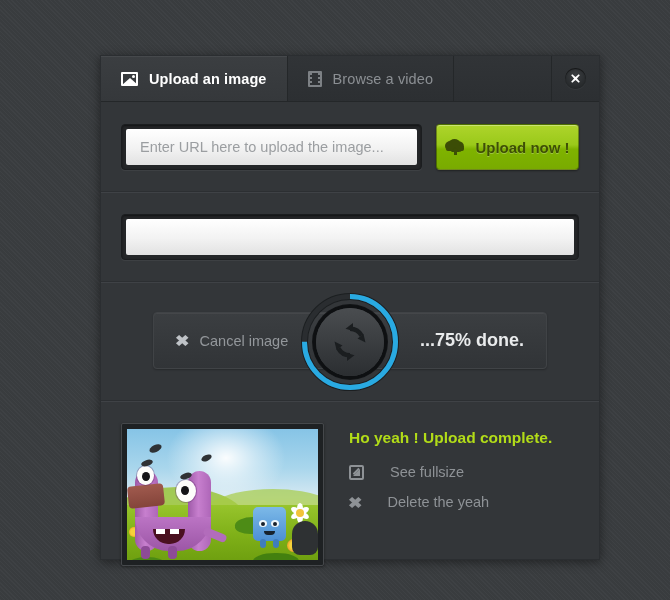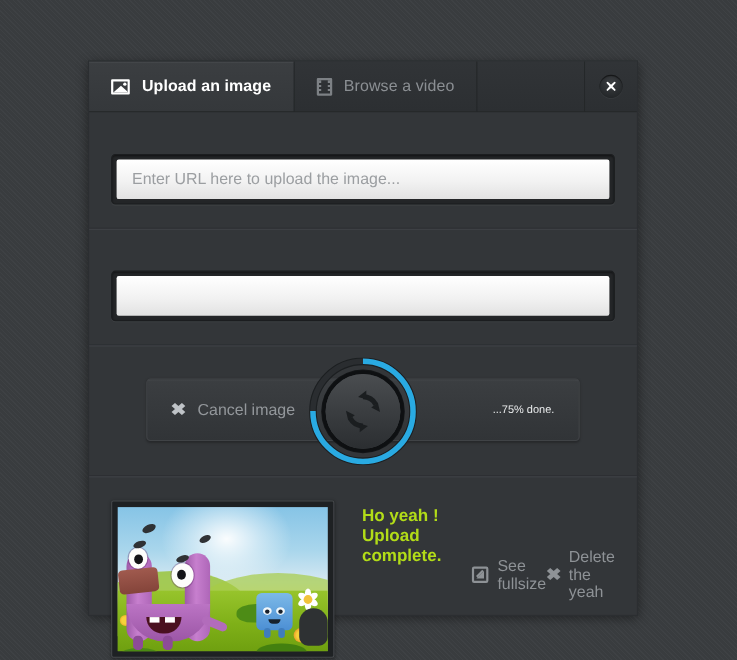--- a/index.html
+++ b/index.html
@@ -14,21 +14,21 @@
   body {
     background-color: #3a3d40;
     background-image:
       repeating-linear-gradient(45deg, rgba(255,255,255,0.018) 0px, rgba(255,255,255,0.018) 1px, rgba(0,0,0,0.025) 1px, rgba(0,0,0,0.025) 3px);
     position: relative;
   }
 
   
   #panel {
     position: absolute;
-    left: 80px;
+    left: 100px;
     top: 55px;
     width: 500px;
     height: 505px;
     background: #333639;
     border: 1px solid #2b2e31;
     box-shadow: 0 2px 10px rgba(0,0,0,0.45);
   }
 
   
   #tabbar {
@@ -143,21 +143,20 @@
   .row { display: flex; align-items: stretch; gap: 14px; }
 
   
   .input-shell {
     flex: 1;
     background: #242628;
     border: 1px solid #1b1d1f;
     border-radius: 4px;
     padding: 4px;
     box-shadow: inset 0 1px 2px rgba(0,0,0,0.5), 0 1px 0 rgba(255,255,255,0.05);
-    margin-top: 16px;
   }
   .input-shell input {
     width: 100%;
     height: 36px;
     border: none;
     outline: none;
     border-radius: 2px;
     padding: 0 14px;
     font-size: 14.5px;
     color: #4a4d50;
@@ -260,22 +259,22 @@
   }
   #cancel-upload {
     display: flex; align-items: center; gap: 11px;
     color: #93979b;
     font-size: 14.5px;
     cursor: pointer;
     user-select: none;
   }
   #progress-text {
     color: #e9ebec;
-    font-size: 10px;
-    font-weight: normal;
+    font-size: 18px;
+    font-weight: bold;
   }
   .ico-x-bold {
     font-size: 15px;
     font-weight: bold;
     line-height: 1;
     color: #bfc3c7;
     transform: scaleX(1.15);
   }
 
   
@@ -429,35 +428,35 @@
   }
   .tg-flower.f1 { left: 2px; top: 98px; width: 10px; height: 10px; background: radial-gradient(circle,#f6d23a 45%, #e88b1a 100%); }
   .tg-flower.f2 { right: 18px; bottom: 8px; width: 13px; height: 13px; background: radial-gradient(circle,#f6d23a 40%, #e2701a 100%); }
   .tg-rock {
     position: absolute; border-radius: 50%; background: #2f3235; transform: rotate(-25deg);
   }
   .tg-rock.r1 { left: 22px; top: 16px; width: 13px; height: 7px; }
   .tg-rock.r2 { left: 74px; top: 26px; width: 11px; height: 6px; }
 
   
-  #result-info { display: flex; flex-direction: row; padding-top: 6px; }
+  #result-info { display: flex; flex-direction: column; padding-top: 6px; }
   #result-headline {
     color: #b2dc18;
     font-size: 15.5px;
     font-weight: bold;
     margin-bottom: 17px;
   }
   #result-filename {
     color: #f0f2f3;
     font-size: 14.5px;
     font-weight: bold;
     margin-bottom: 19px;
   }
   .result-action {
-    display: flex; align-items: center; gap: 8px;
+    display: flex; align-items: center; gap: 26px;
     color: #8e9296;
     font-size: 14.5px;
     margin-bottom: 14px;
     cursor: pointer;
     user-select: none;
   }
   .ico-fullsize {
     width: 15px; height: 15px;
     border: 2px solid #8e9296;
     border-radius: 2px;
@@ -505,20 +504,31 @@
           <path d="M1.4 0.2 L5 3.4 L8.6 0.2 L9.8 1.4 L6.6 5 L9.8 8.6 L8.6 9.8 L5 6.6 L1.4 9.8 L0.2 8.6 L3.4 5 L0.2 1.4 Z" fill="#ffffff"></path>
         </svg>
       </div>
     </div>
   </div>
 
   <div class="section">
     <div class="row">
       <div class="input-shell">
         <input type="text" id="url-input" placeholder="Enter URL here to upload the image..." style="">
+      </div>
+      <div class="btn btn-green">
+        <span class="ico-cloud">
+          <i class="c1"></i>
+            <i class="c2"></i>
+            <i class="c3"></i>
+            <i class="bar"></i>
+          <i class="arw"></i>
+            <i class="stem"></i>
+        </span>
+        <span>Upload now !</span>
       </div>
     </div>
   </div>
 
   <div class="section">
     <div class="row">
       <div class="input-shell">
         <input type="text" id="file-input" placeholder="" style="">
       </div>
     </div>

